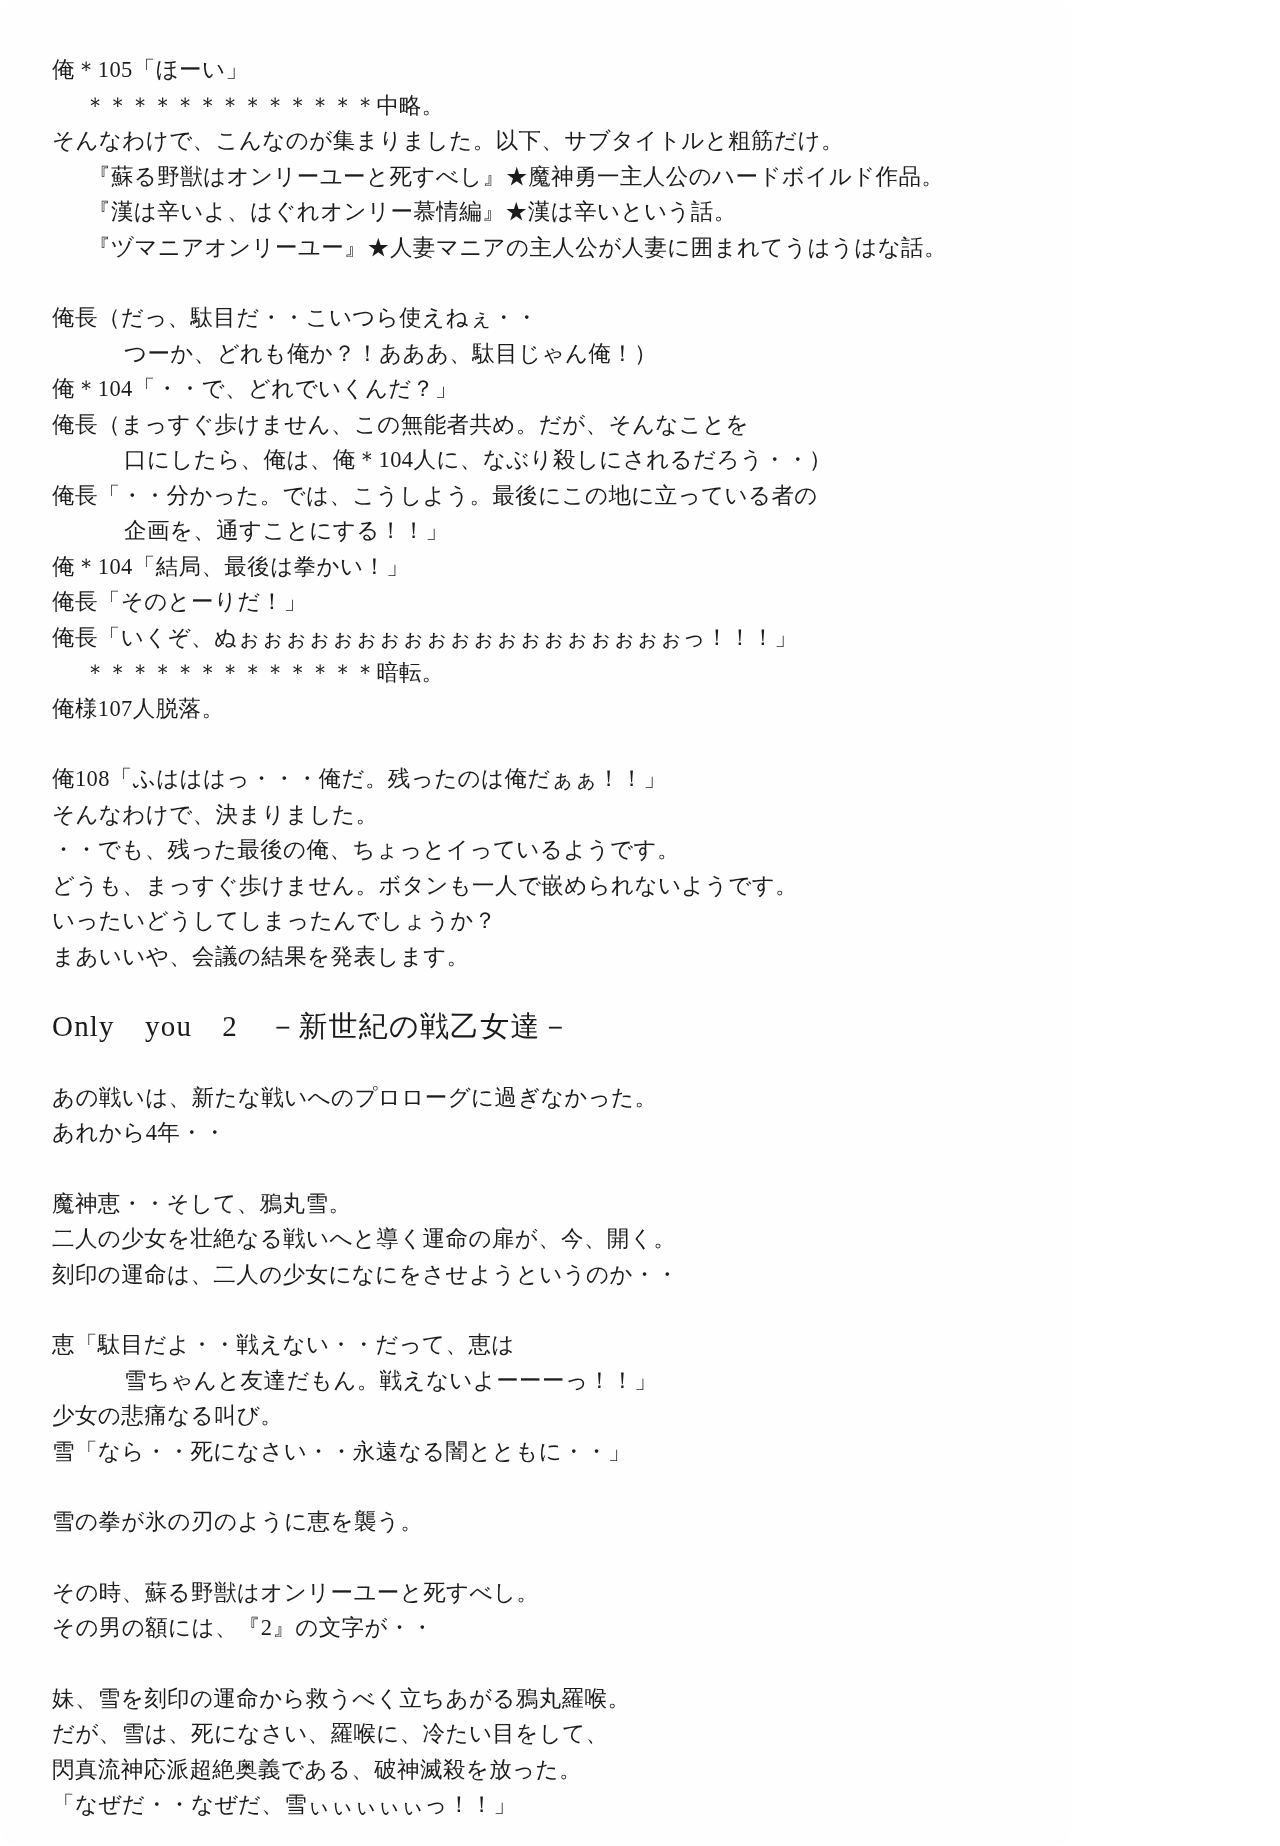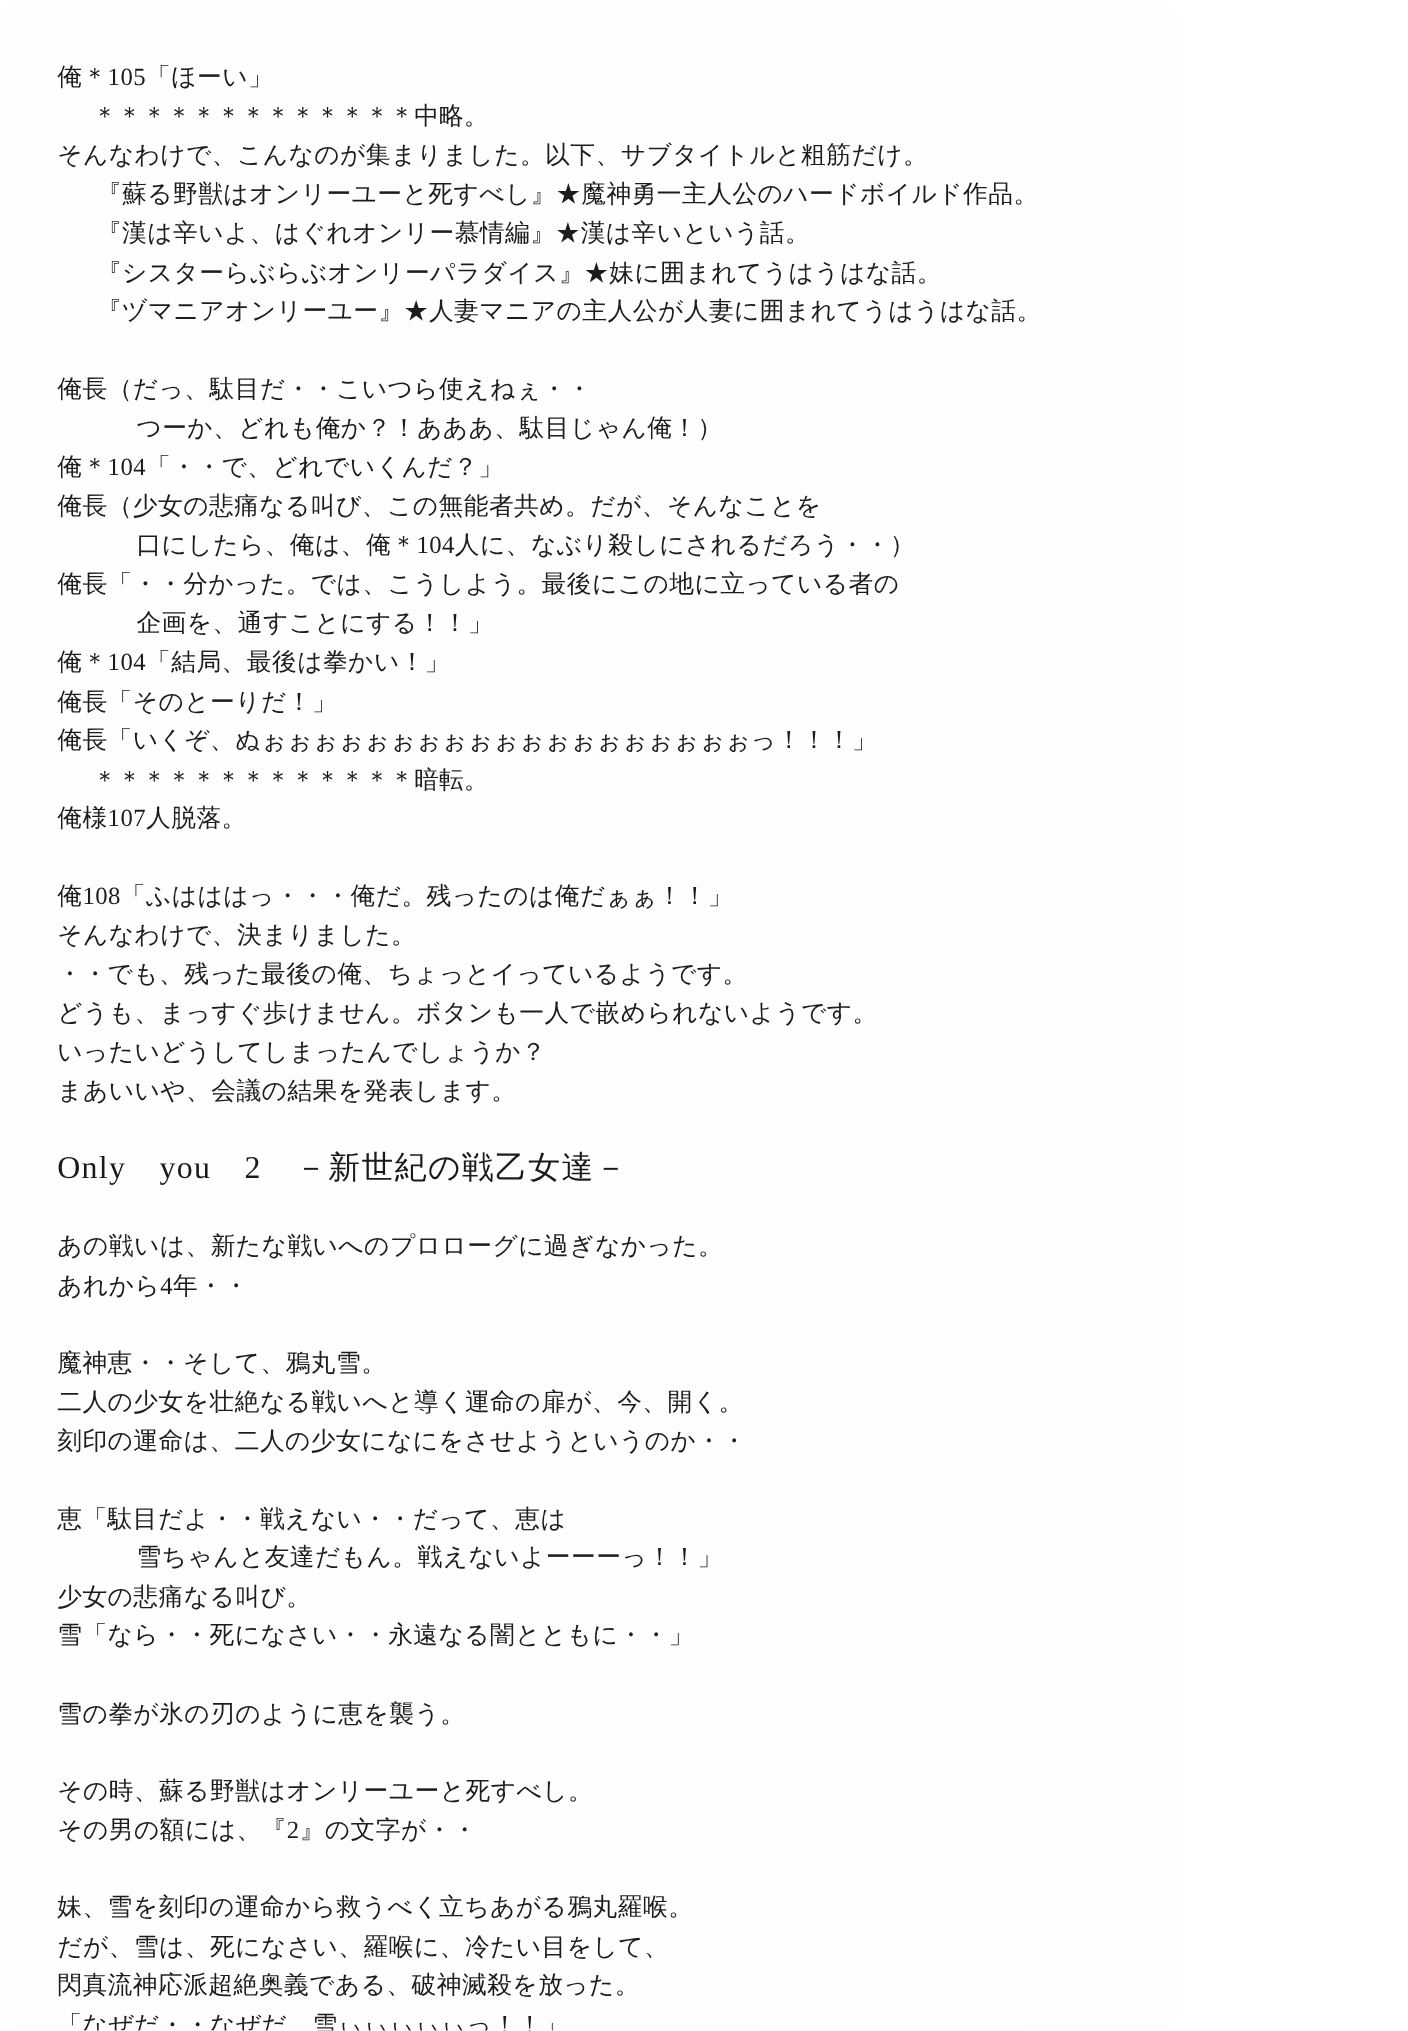--- a/index.html
+++ b/index.html
@@ -60,31 +60,30 @@
 
 <div class="page">
   <div class="content">
 
     <div class="block">
       <div class="line">俺＊105「ほーい」</div>
       <div class="line stars">＊＊＊＊＊＊＊＊＊＊＊＊＊中略。</div>
       <div class="line">そんなわけで、こんなのが集まりました。以下、サブタイトルと粗筋だけ。</div>
       <div class="line indent1">『蘇る野獣はオンリーユーと死すべし』★魔神勇一主人公のハードボイルド作品。</div>
       <div class="line indent1">『漢は辛いよ、はぐれオンリー慕情編』★漢は辛いという話。</div>
-      <div class="line indent1">『シスターらぶらぶオンリーパラダイス』★妹に囲まれてうはうはな話。</div>
       <div class="line indent1">『ヅマニアオンリーユー』★人妻マニアの主人公が人妻に囲まれてうはうはな話。</div>
     </div>
 
     <div class="gap-md"></div>
 
     <div class="block">
       <div class="line">俺長（だっ、駄目だ・・こいつら使えねぇ・・</div>
       <div class="line indent2">つーか、どれも俺か？！あああ、駄目じゃん俺！）</div>
       <div class="line">俺＊104「・・で、どれでいくんだ？」</div>
-      <div class="line">俺長（少女の悲痛なる叫び、この無能者共め。だが、そんなことを</div>
+      <div class="line">俺長（まっすぐ歩けません、この無能者共め。だが、そんなことを</div>
       <div class="line indent2">口にしたら、俺は、俺＊104人に、なぶり殺しにされるだろう・・）</div>
       <div class="line">俺長「・・分かった。では、こうしよう。最後にこの地に立っている者の</div>
       <div class="line indent2">企画を、通すことにする！！」</div>
       <div class="line">俺＊104「結局、最後は拳かい！」</div>
       <div class="line">俺長「そのとーりだ！」</div>
       <div class="line">俺長「いくぞ、ぬぉぉぉぉぉぉぉぉぉぉぉぉぉぉぉぉぉぉぉっ！！！」</div>
       <div class="line stars">＊＊＊＊＊＊＊＊＊＊＊＊＊暗転。</div>
       <div class="line center">俺様107人脱落。</div>
     </div>
 

